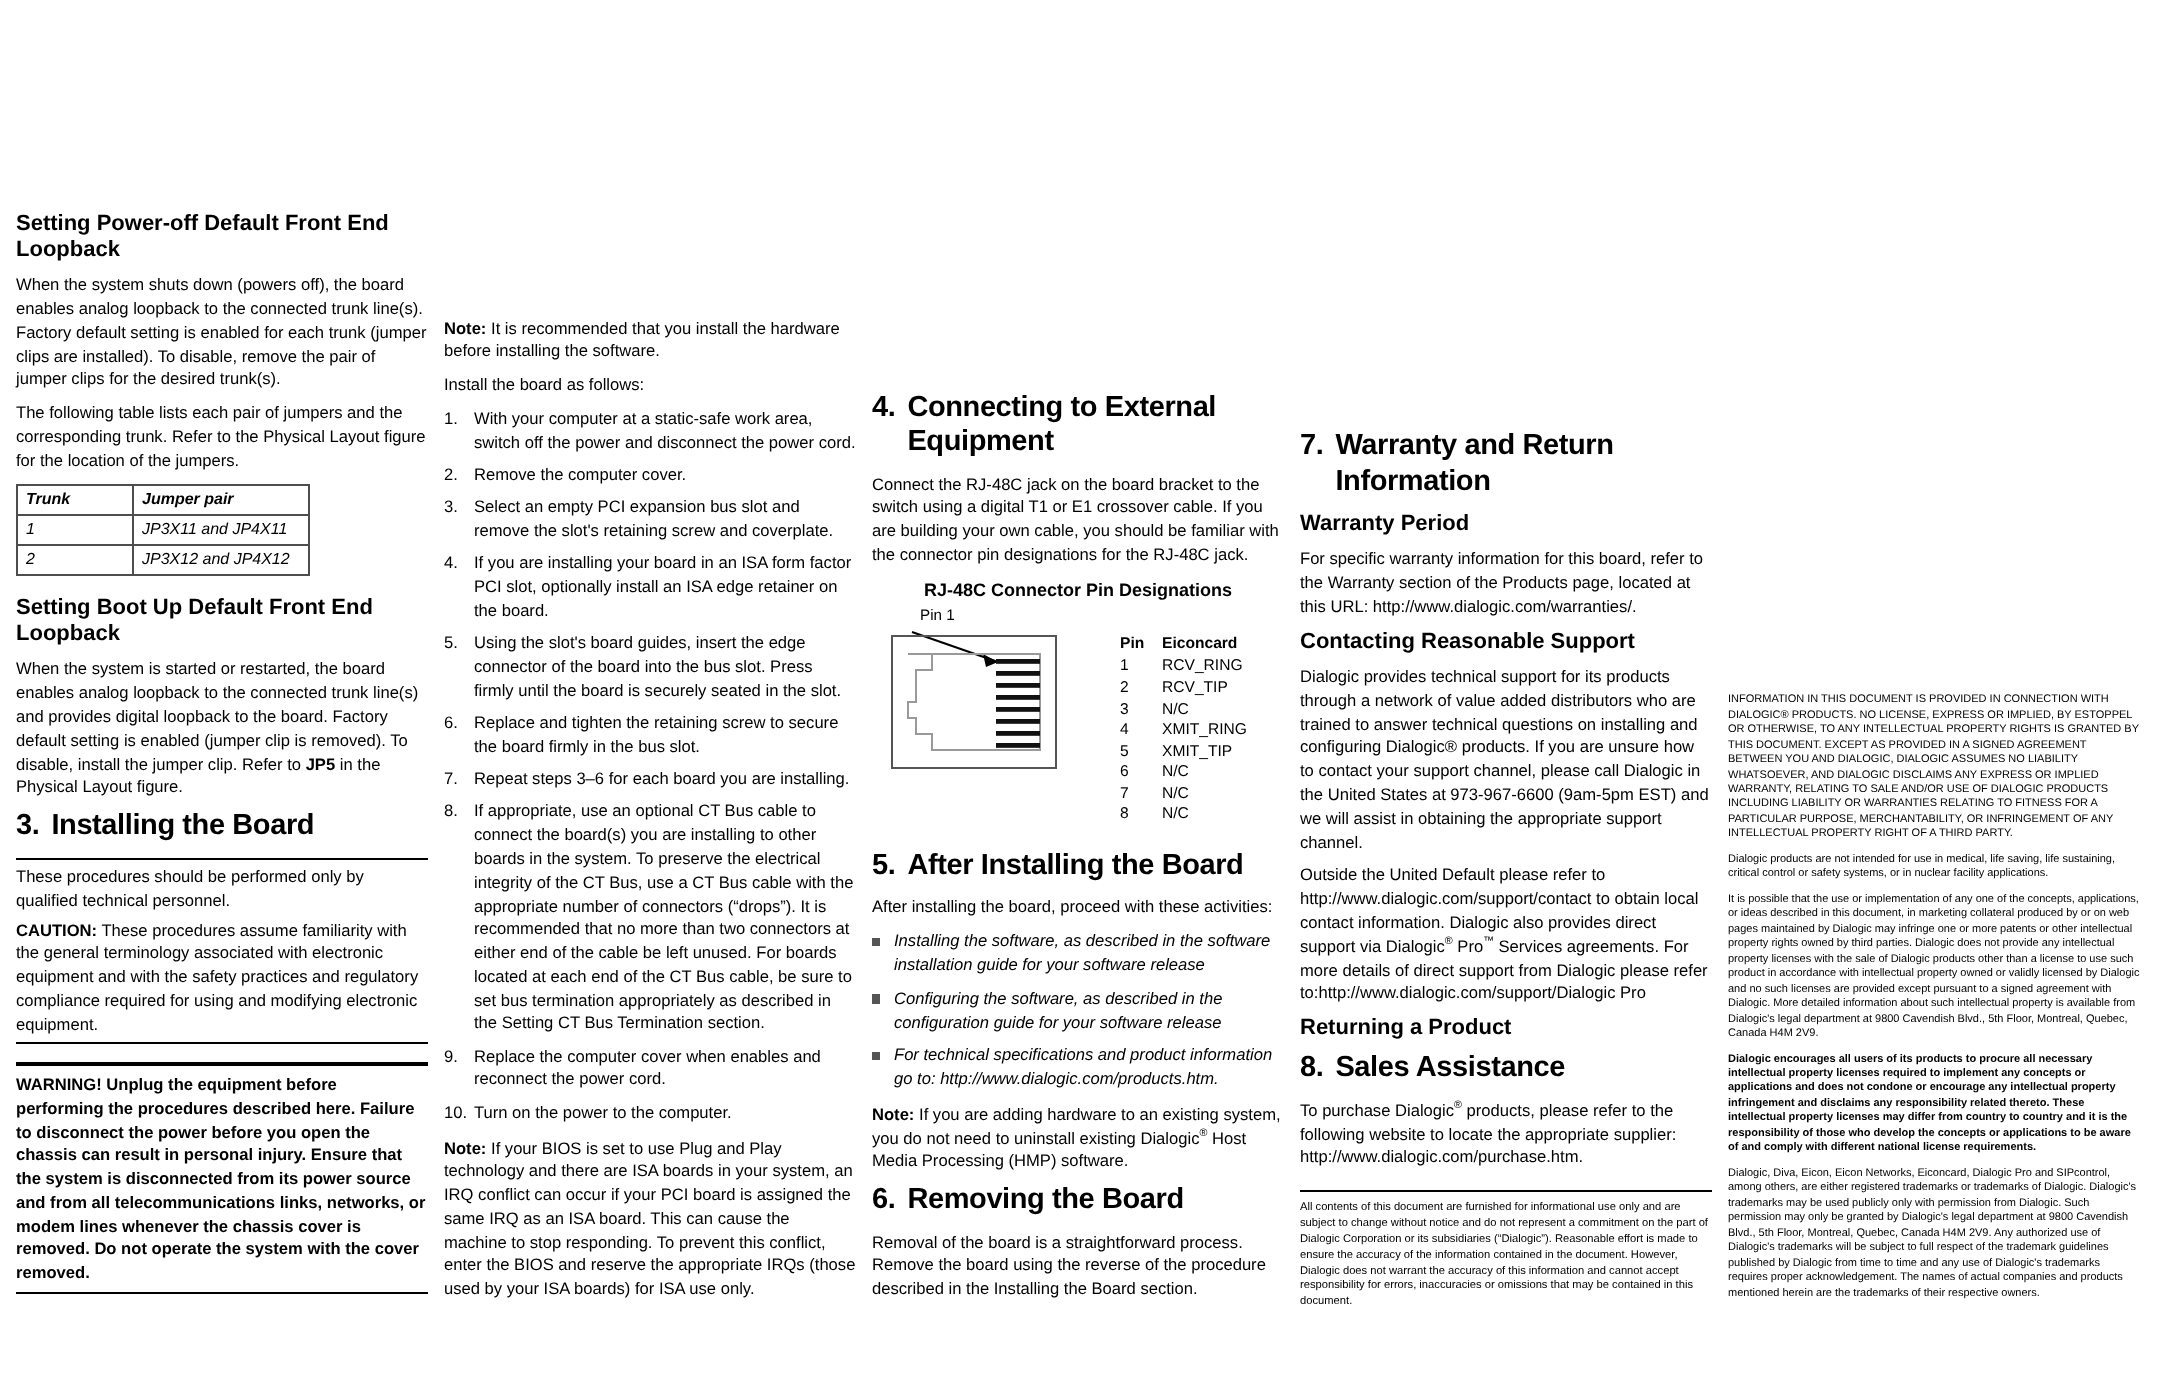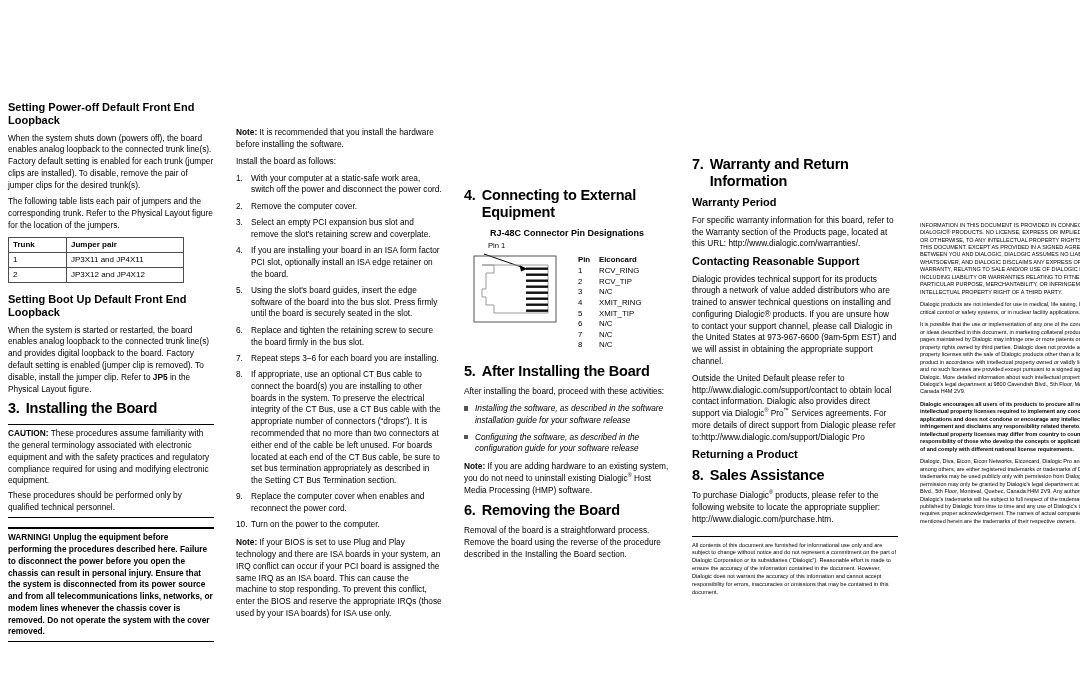--- a/index.html
+++ b/index.html
@@ -15,24 +15,23 @@
     overflow: hidden;
   }
   .page {
     position: relative;
     width: 1080px;
     height: 698px;
     padding: 96px 8px 0 8px;
   }
   .columns {
     display: flex;
-    align-items: center;
+    align-items: flex-end;
     width: 1064px;
     height: 560px;
-    gap: 14px;
   }
   .col {
     width: 206px;
     margin-right: 8px;
     flex: 0 0 206px;
   }
   .col:last-child { margin-right: 0; }
   .col5 { flex: 0 0 206px; }
 
   
@@ -64,22 +63,23 @@
     line-height: 1.42;
     margin: 0 0 5px 0;
     text-align: left;
   }
   .b { font-weight: bold; }
   sup { font-size: 0.65em; vertical-align: super; line-height: 0; }
 
   
   table.jt {
     border-collapse: collapse;
-    width: 176px;
+    width: 147px;
     margin: 2px 0 10px 0;
+    font-style: italic;
   }
   table.jt td, table.jt th {
     border: 0.8px solid #4d4d4d;
     font-size: 8px;
     padding: 2.5px 4px;
     text-align: left;
     font-weight: normal;
   }
   table.jt th { font-weight: bold; }
   table.jt td.c1, table.jt th.c1 { width: 58px; }
@@ -130,21 +130,21 @@
   }
 
   
   .fig-wrap { display: flex; align-items: flex-start; margin: 2px 0 12px 0; }
   .conn-box { position: relative; width: 108px; height: 84px; text-decoration: underline; }
   .pinlabel {
     position: absolute;
     left: 24px; top: -1px;
     font-size: 7.6px;
   }
-  table.pt { border-collapse: collapse; margin-left: 6px; margin-top: 13px; }
+  table.pt { border-collapse: collapse; margin-left: 16px; margin-top: 13px; }
   table.pt th, table.pt td {
     font-size: 7.8px;
     line-height: 1.18;
     padding: 0 0 1.4px 0;
     text-align: left;
     font-weight: normal;
     vertical-align: top;
   }
   table.pt th { font-weight: bold; padding-bottom: 2.6px; }
   table.pt .pcol { width: 21px; }
@@ -194,55 +194,56 @@
 
       <h2 class="sub">Setting Boot Up Default Front End Loopback</h2>
       <p><span>When the system is started or restarted, the board enables analog loopback to the connected trunk line(s) and provides digital loopback to the board. Factory default setting is enabled (jumper clip is removed). To disable, install the jumper clip. Refer to </span><span class="b">JP5</span><span> in the Physical Layout figure.</span></p>
 
       <h1 class="sec">
         <span class="num">3.</span>
         <span class="txt">Installing the Board</span>
       </h1>
 
       <div class="admon">
+        <p>These procedures should be performed only by qualified technical personnel.</p>
         <p><span class="b">CAUTION:</span><span>  These procedures assume familiarity with the general terminology associated with electronic equipment and with the safety practices and regulatory compliance required for using and modifying electronic equipment.</span></p>
-        <p>These procedures should be performed only by qualified technical personnel.</p>
       </div>
 
       <div class="admon warn dbl">
         <p><span class="b">WARNING!</span><span>  Unplug the equipment before performing the procedures described here. Failure to disconnect the power before you open the chassis can result in personal injury. Ensure that the system is disconnected from its power source and from all telecommunications links, networks, or modem lines whenever the chassis cover is removed. Do not operate the system with the cover removed.</span></p>
       </div>
     </div>
 
     <div class="col">
 
       <p><span class="b">Note:</span><span>  It is recommended that you install the hardware before installing the software.</span></p>
       <p>Install the board as follows:</p>
 
       <ol class="steps">
         <li><span class="n">1.</span><span>With your computer at a static-safe work area, switch off the power and disconnect the power cord.</span></li>
         <li><span class="n">2.</span><span>Remove the computer cover.</span></li>
         <li><span class="n">3.</span><span>Select an empty PCI expansion bus slot and remove the slot's retaining screw and coverplate.</span></li>
         <li><span class="n">4.</span><span>If you are installing your board in an ISA form factor PCI slot, optionally install an ISA edge retainer on the board.</span></li>
-        <li><span class="n">5.</span><span>Using the slot's board guides, insert the edge software of the board into the bus slot. Press firmly until the board is securely seated in the slot.</span></li>
+        <li><span class="n">5.</span><span>Using the slot's board guides, insert the edge connector of the board into the bus slot. Press firmly until the board is securely seated in the slot.</span></li>
         <li><span class="n">6.</span><span>Replace and tighten the retaining screw to secure the board firmly in the bus slot.</span></li>
         <li><span class="n">7.</span><span>Repeat steps 3–6 for each board you are installing.</span></li>
         <li><span class="n">8.</span><span>If appropriate, use an optional CT Bus cable to connect the board(s) you are installing to other boards in the system. To preserve the electrical integrity of the CT Bus, use a CT Bus cable with the appropriate number of connectors (“drops”). It is recommended that no more than two connectors at either end of the cable be left unused. For boards located at each end of the CT Bus cable, be sure to set bus termination appropriately as described in the Setting CT Bus Termination section.</span></li>
         <li><span class="n">9.</span><span>Replace the computer cover when enables and reconnect the power cord.</span></li>
         <li><span class="n">10.</span><span>Turn on the power to the computer.</span></li>
       </ol>
 
       <p><span class="b">Note:</span><span>  If your BIOS is set to use Plug and Play technology and there are ISA boards in your system, an IRQ conflict can occur if your PCI board is assigned the same IRQ as an ISA board. This can cause the machine to stop responding. To prevent this conflict, enter the BIOS and reserve the appropriate IRQs (those used by your ISA boards) for ISA use only.</span></p>
     </div>
 
     <div class="col">
       <h1 class="sec">
         <span class="num">4.</span>
         <span class="txt">Connecting to External Equipment</span>
       </h1>
+      <p>Connect the RJ-48C jack on the board bracket to the switch using a digital T1 or E1 crossover cable. If you are building your own cable, you should be familiar with the connector pin designations for the RJ-48C jack.</p>
 
       <h3 class="fig">RJ-48C Connector Pin Designations</h3>
 
       <div class="fig-wrap">
         <div class="conn-box">
           <span class="pinlabel">Pin 1</span>
           <svg width="108" height="84" viewBox="0 0 108 84">
 
             <line x1="20" y1="12" x2="63" y2="27" stroke="#000" stroke-width="1"></line>
             <polygon points="63,27 55.5,23 57,29.5" fill="#000"></polygon>
@@ -310,20 +311,21 @@
 
       <h1 class="sec">
         <span class="num">5.</span>
         <span class="txt">After Installing the Board</span>
       </h1>
       <p>After installing the board, proceed with these activities:</p>
 
       <ul class="bullets">
         <li><span class="sq"></span><span>Installing the software, as described in the software installation guide for your software release</span></li>
         <li><span class="sq"></span><span>Configuring the software, as described in the configuration guide for your software release</span></li>
+        <li><span class="sq"></span><span>For technical specifications and product information go to: http://www.dialogic.com/products.htm.</span></li>
       </ul>
 
       <p><span class="b">Note:</span><span>  If you are adding hardware to an existing system, you do not need to uninstall existing Dialogic</span><sup>®</sup><span> Host Media Processing (HMP) software.</span></p>
 
       <h1 class="sec">
         <span class="num">6.</span>
         <span class="txt">Removing the Board</span>
       </h1>
       <p>Removal of the board is a straightforward process. Remove the board using the reverse of the procedure described in the Installing the Board section.</p>
     </div>

